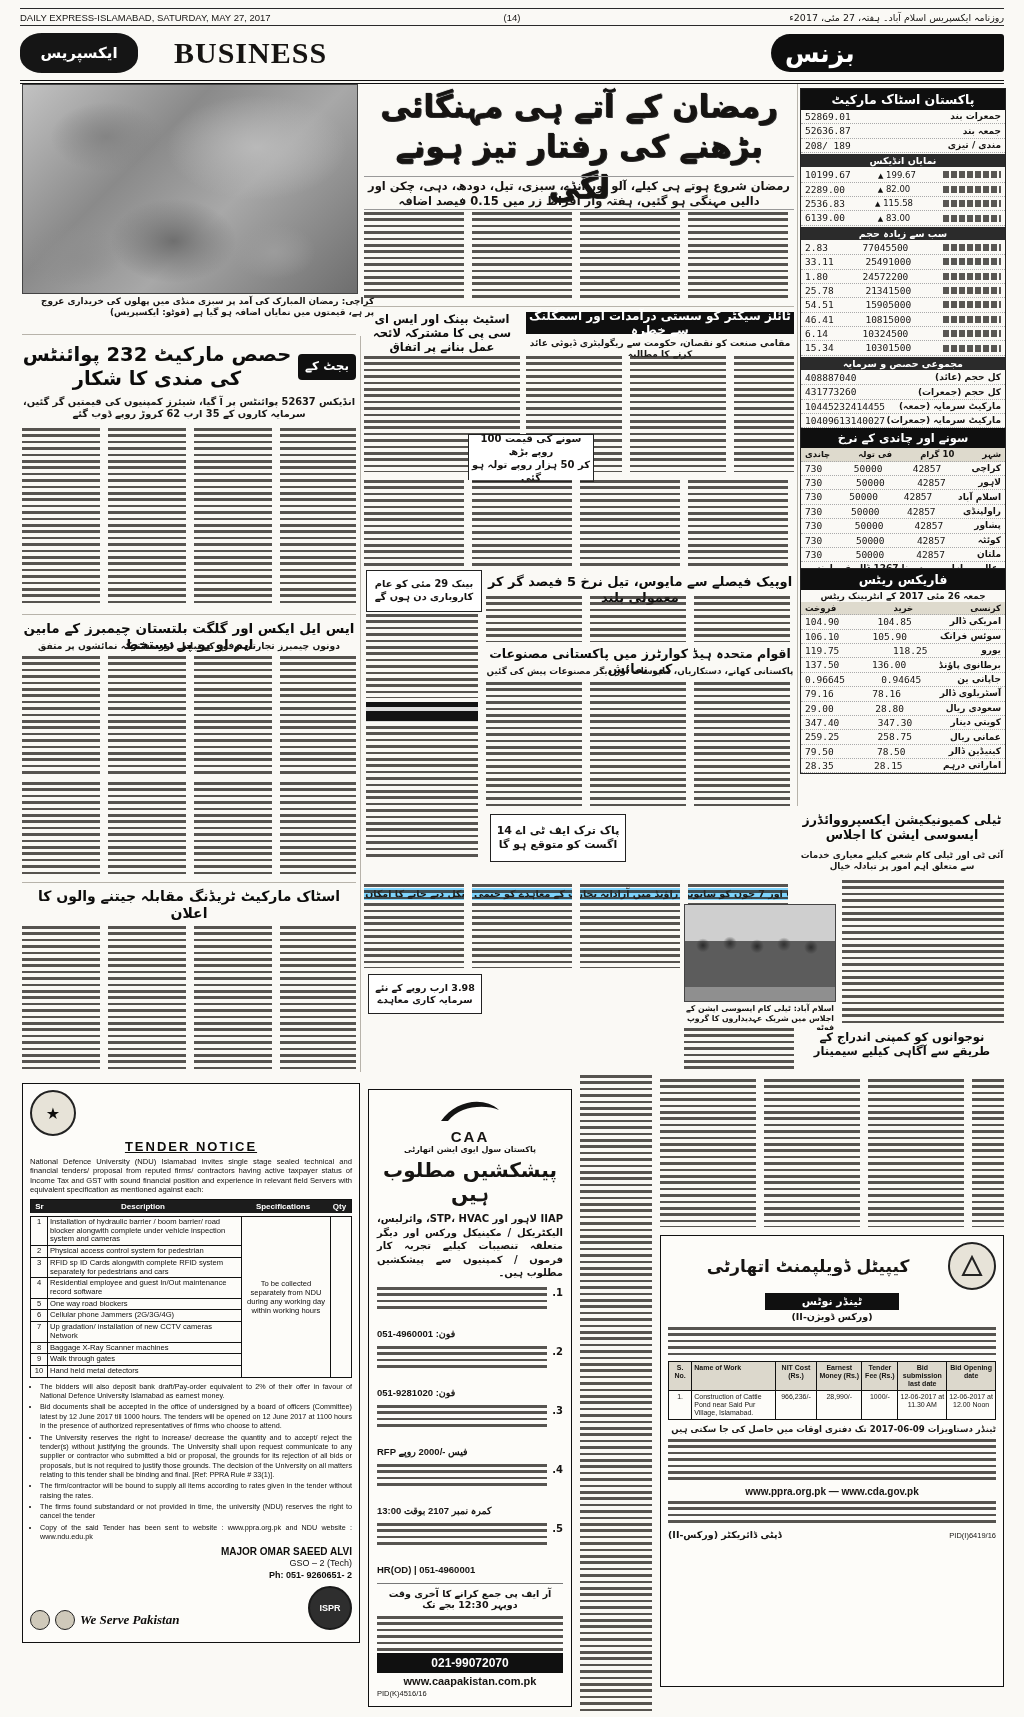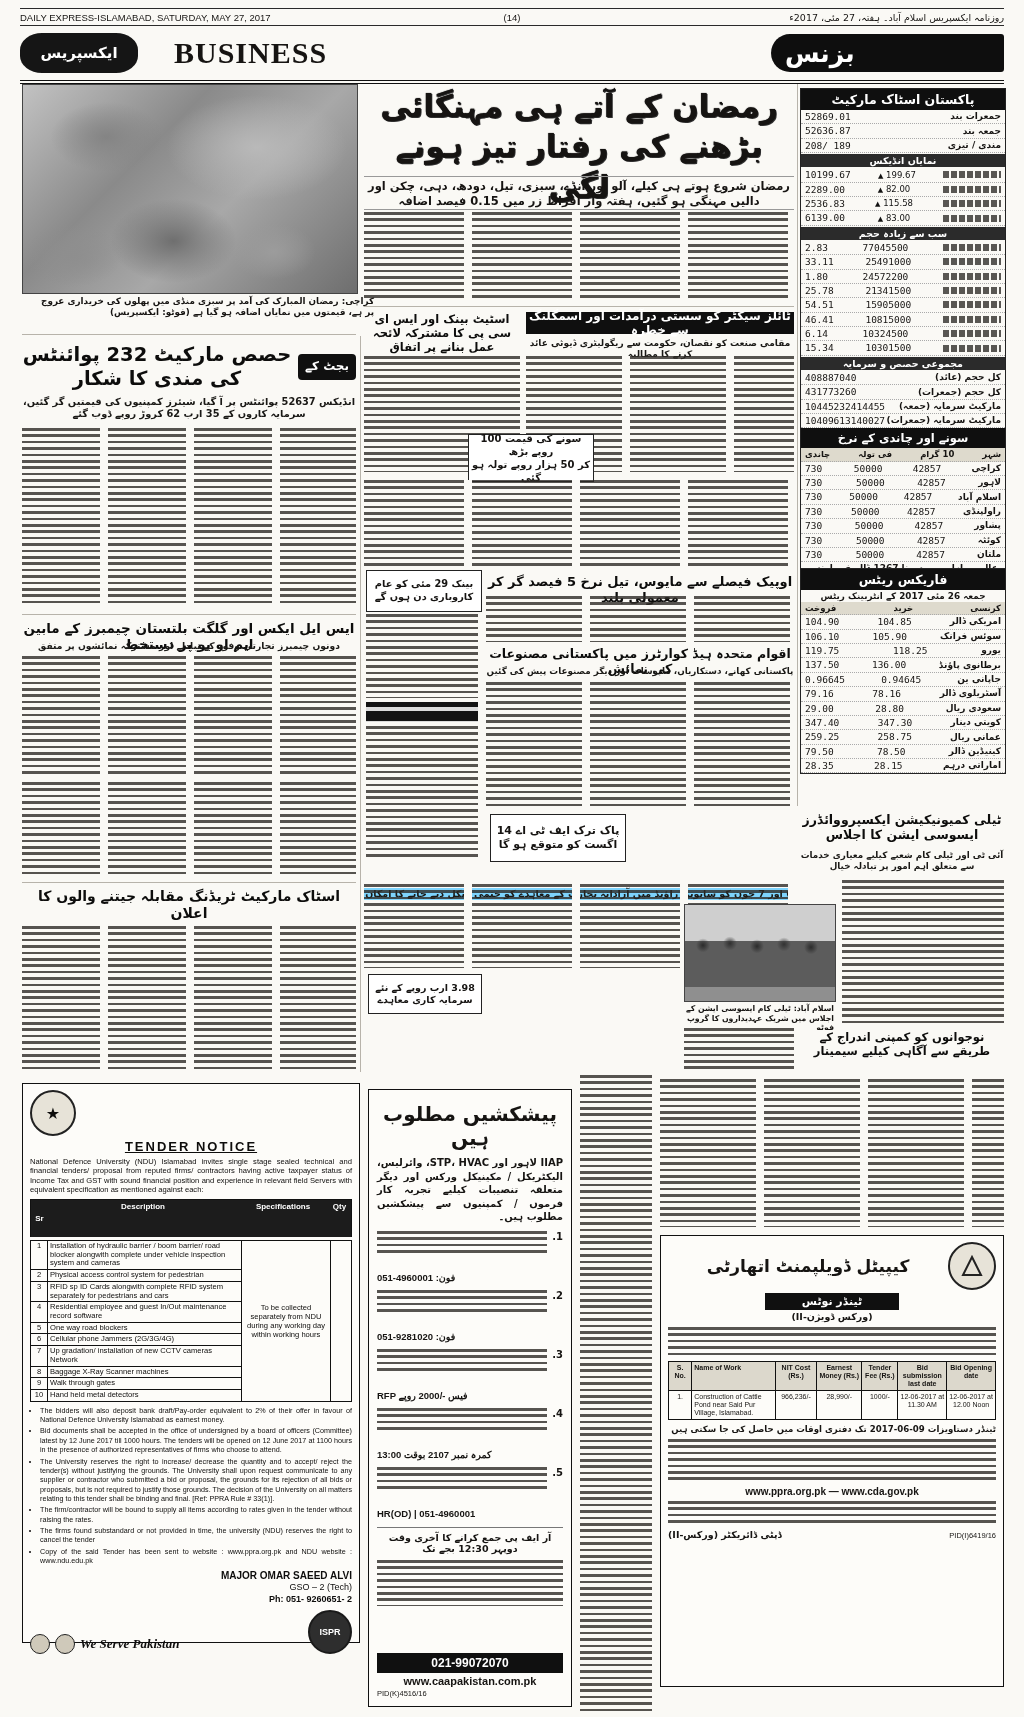--- a/index.html
+++ b/index.html
@@ -92,21 +92,21 @@
   .ndu-intro{font-size:7.6px;text-align:justify;line-height:1.25;}
   .ndu-table{display:flex;border:1px solid #111;margin-top:3px;}
   .ndu-tl{flex:1;}
   .ndu-trow{display:flex;border-bottom:1px solid #111;font-size:7.6px;line-height:1.15;}
   .ndu-trow:last-child{border-bottom:none;}
   .ndu-sr{width:14px;border-right:1px solid #111;text-align:center;padding:1px;}
   .ndu-desc{flex:1;padding:1px 2px;}
   .ndu-spec{width:84px;border-left:1px solid #111;font-size:7.6px;padding:2px;display:flex;align-items:center;text-align:center;}
   .ndu-qty{width:20px;border-left:1px solid #111;}
   .ndu-thead{display:flex;background:#1c1c1c;color:#fff;font-size:8px;font-weight:bold;border:1px solid #111;border-bottom:none;margin-top:4px;}
-  .nh-sr{width:15px;text-align:center;padding:14px 1px;}
+  .nh-sr{width:15px;text-align:center;padding:2px 1px;}
   .nh-desc{flex:1;text-align:center;padding:2px 1px;}
   .nh-spec{width:88px;text-align:center;padding:2px 1px;}
   .nh-qty{width:21px;text-align:center;padding:2px 1px;}
   .ndu-bullets{margin:4px 0 0 10px;padding:0;font-size:7.2px;line-height:1.3;text-align:justify;}
   .ndu-bullets li{margin-bottom:2px;}
   .ndu-sign{text-align:right;font-size:9px;line-height:1.3;margin-top:4px;}
   .ndu-sign .nm{font-weight:bold;font-size:10px;}
   .ndu-foot{display:flex;align-items:flex-end;justify-content:space-between;margin-top:4px;}
   .motto{font-family:"Liberation Serif",serif;font-style:italic;font-weight:bold;font-size:13px;}
   .mini-crest{width:18px;height:18px;border-radius:50%;border:1.5px solid #222;background:#cfc9ba;display:inline-block;}
@@ -617,20 +617,27 @@
           <span class="mini-crest"></span>
           <span class="motto">We Serve Pakistan</span>
         </div>
         <div class="ispr">
           <span>ISPR</span>
         </div>
       </div>
     </section>
 
     <section class="abs caa ur" style="left:348px;top:14px;width:204px;height:618px;box-sizing:border-box;">
+      <div class="caa-logo">
+        <svg width="64" height="26" viewBox="0 0 64 26">
+          <path d="M3,23 C18,2 46,-2 61,12 C46,6 22,8 10,23 Z" fill="#141414"></path>
+        </svg>
+        <div style="font-weight:800;font-size:15px;letter-spacing:2px;font-family:'Liberation Sans',sans-serif;">CAA</div>
+        <div style="font-size:8px;font-weight:bold;">پاکستان سول ایوی ایشن اتھارٹی</div>
+      </div>
       <div class="caa-title">پیشکشیں مطلوب ہیں</div>
       <div class="caa-intro">IIAP لاہور اور STP، HVAC، وائرلیس، الیکٹریکل / مکینیکل ورکس اور دیگر متعلقہ تنصیبات کیلیے تجربہ کار فرموں / کمپنیوں سے پیشکشیں مطلوب ہیں۔</div>
 
       <div>
 
           <div class="caa-item">
             <div class="line">
               <span class="caa-num">1.</span>
               <span class="caa-stripe tx"></span>
             </div>

